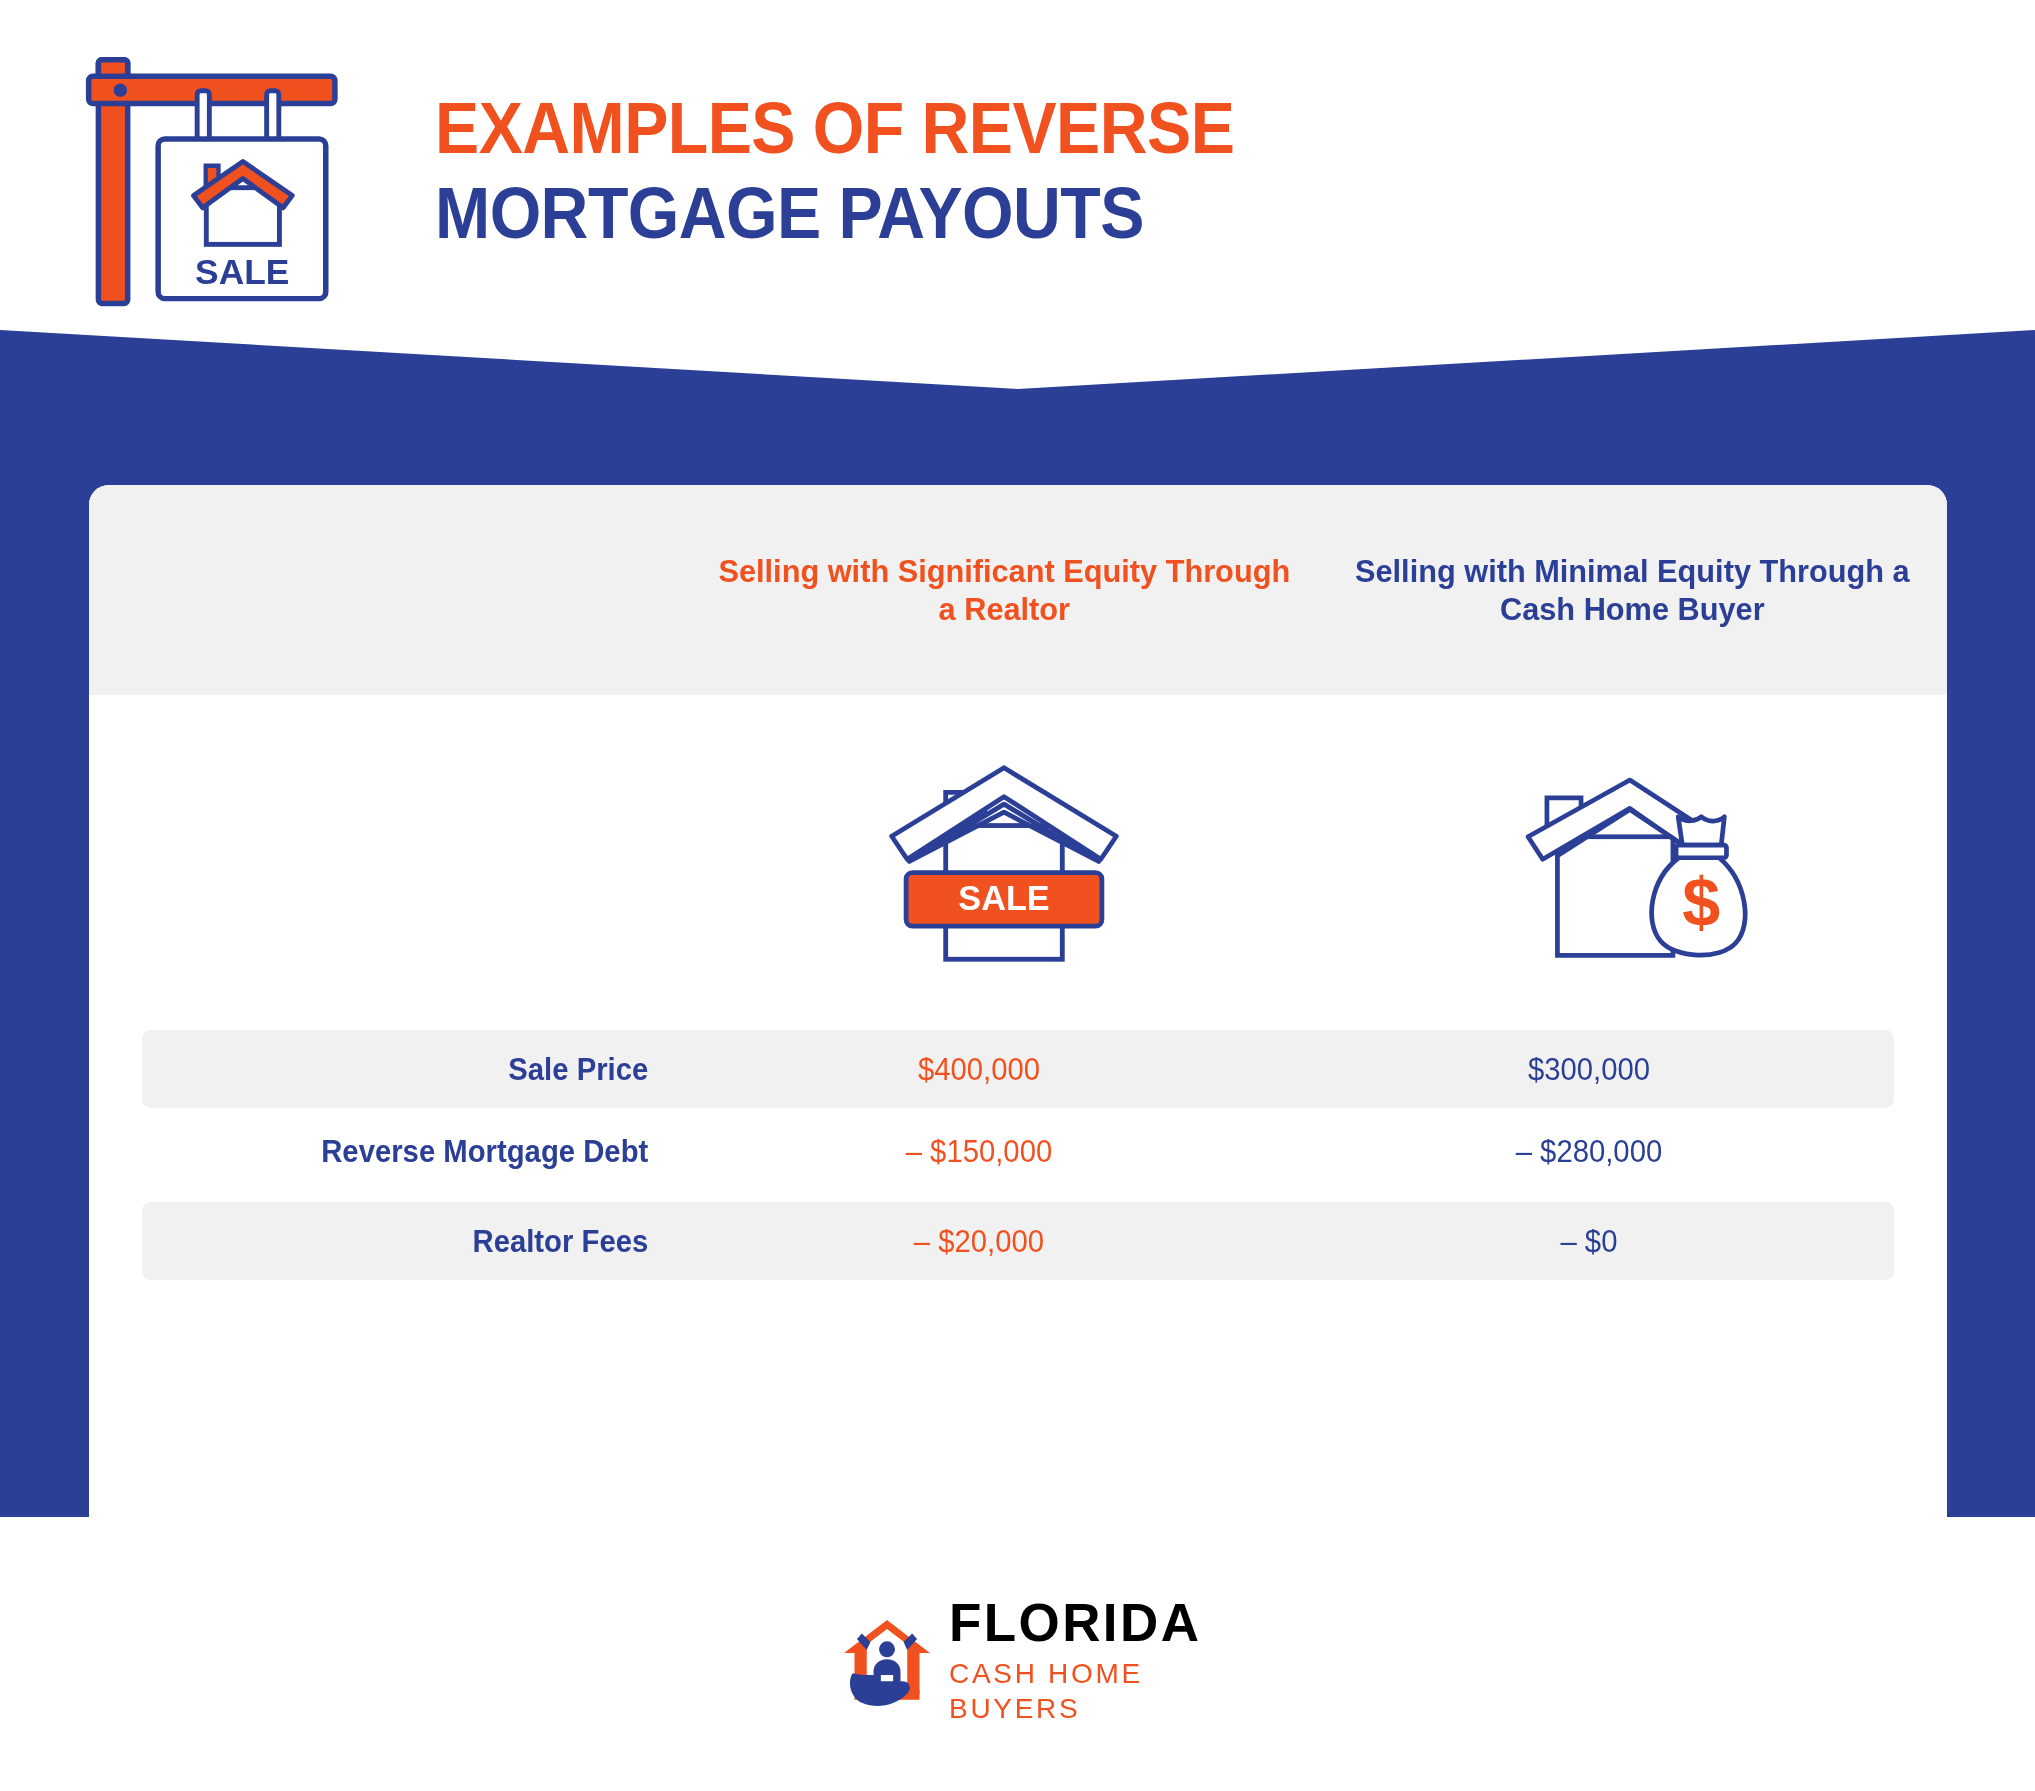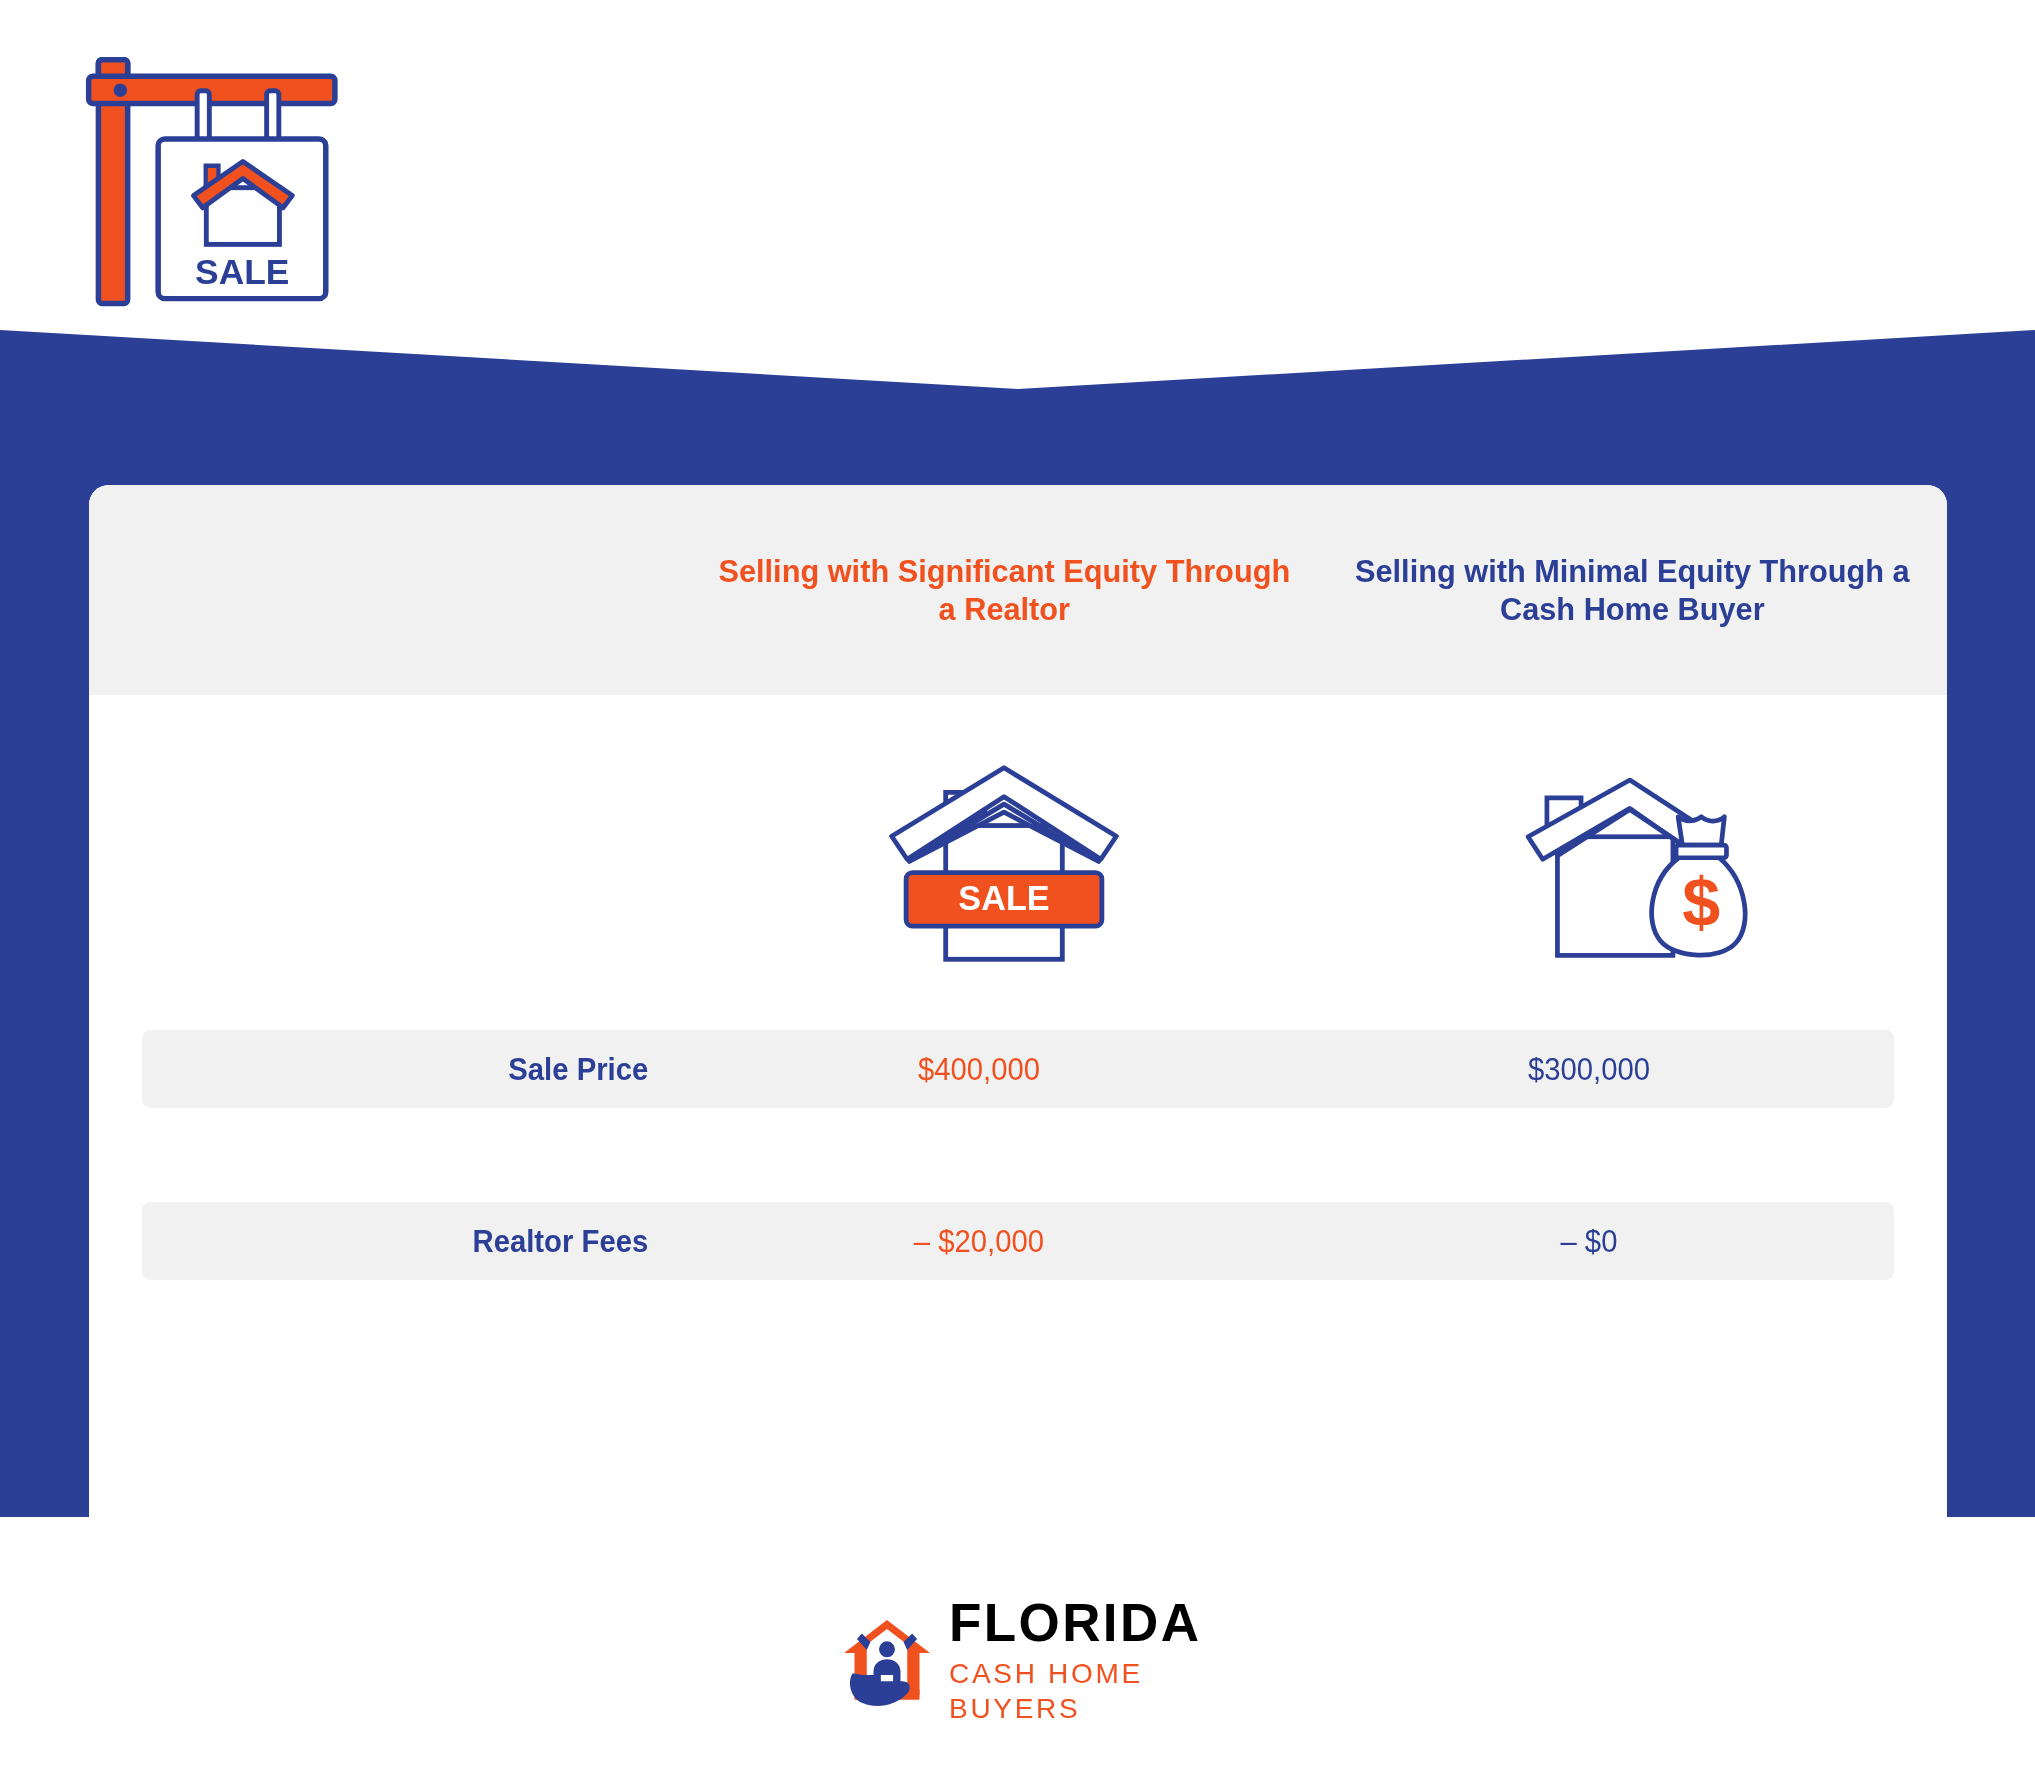--- a/index.html
+++ b/index.html
@@ -153,20 +153,24 @@
       <rect x="199" y="245" width="120" height="93" fill="#ffffff" stroke="#2B3F96" stroke-width="8"></rect>
 
       <polygon points="198,209 219,209 219,233 198,245" fill="#F0511E" stroke="#2B3F96" stroke-width="7"></polygon>
 
       <polygon points="259,202 340,258 325,278 259,230 193,278 178,258" fill="#F0511E" stroke="#2B3F96" stroke-width="8" stroke-linejoin="round"></polygon>
 
       <text x="258" y="403" font-family="Liberation Sans, sans-serif" font-size="58" font-weight="bold" fill="#2B3F96" text-anchor="middle">SALE</text>
     </svg>
   </div>
 
+  <div id="title-block">
+    <div class="title-line" id="title-line-1">EXAMPLES OF REVERSE</div>
+    <div class="title-line" id="title-line-2">MORTGAGE PAYOUTS</div>
+  </div>
 
 </div>
 
 <div id="blue-band"></div>
 
 <div id="card">
 
   <div id="table-header">
     <div class="hdr-cell hdr-blank"></div>
     <div class="hdr-cell hdr-col-a">Selling with Significant Equity Through a Realtor</div>
@@ -215,20 +219,25 @@
   </div>
 
   <div id="rows">
 
     <div class="row row-shaded" style="top:0px;height:78px">
       <div class="cell-label">Sale Price</div>
       <div class="cell-val val-orange">$400,000</div>
       <div class="cell-val val-blue">$300,000</div>
     </div>
 
+    <div class="row" style="top:82px;height:78px">
+      <div class="cell-label">Reverse Mortgage Debt</div>
+      <div class="cell-val val-orange">– $150,000</div>
+      <div class="cell-val val-blue">– $280,000</div>
+    </div>
 
     <div class="row row-shaded" style="top:172px;height:78px">
       <div class="cell-label">Realtor Fees</div>
       <div class="cell-val val-orange">– $20,000</div>
       <div class="cell-val val-blue">– $0</div>
     </div>
 
 
   </div>
 </div>

